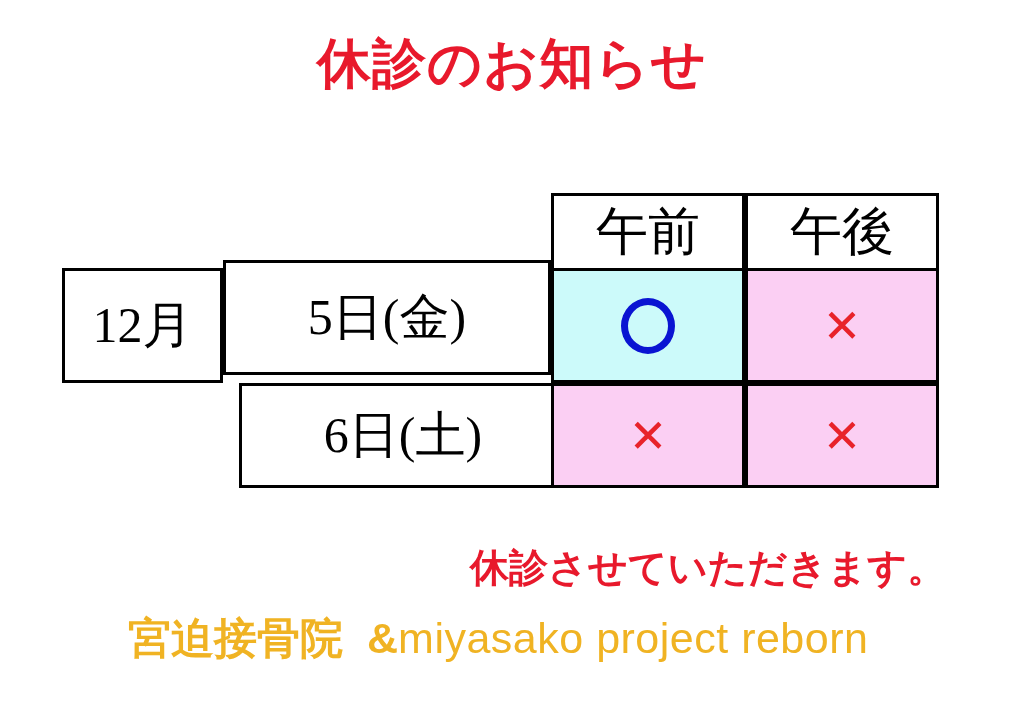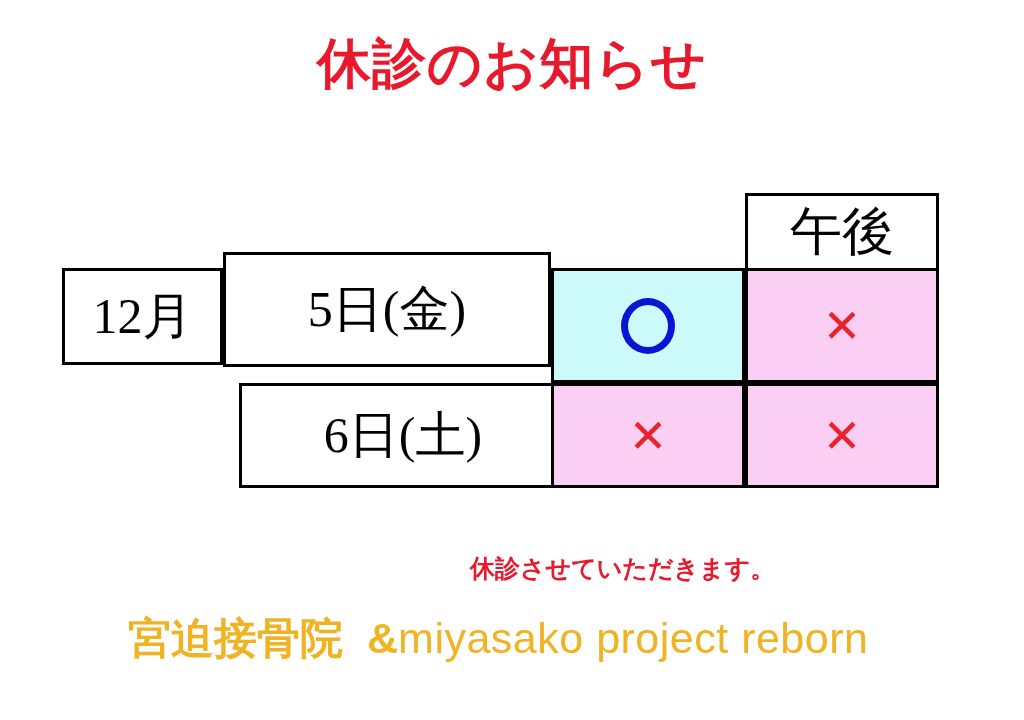--- a/index.html
+++ b/index.html
@@ -95,21 +95,21 @@
     font-weight: bold;
     color: #E8232A;
     line-height: 1;
   }
 
   
   .closing {
     position: absolute;
     left: 470px;
     top: 545px;
-    font-size: 25px;
+    font-size: 39px;
     line-height: 46px;
     font-weight: bold;
     color: #E8192C;
     white-space: nowrap;
   }
 
   .brand {
     position: absolute;
     left: 104px;
     top: 610px;
@@ -124,26 +124,27 @@
 </head>
 <body>
 
 <div id="page">
 
   <div class="title">休診のお知らせ</div>
 
 
   <div class="grid">
 
+    <div class="cell hdr" style="left:551px; top:193px; width:194px; height:78px;">午前</div>
 
     <div class="cell hdr" style="left:745px; top:193px; width:194px; height:78px;">午後</div>
 
-    <div class="cell month" style="left:62px; top:268px; width:161px; height:97px;">12月</div>
+    <div class="cell month" style="left:62px; top:268px; width:161px; height:115px;">12月</div>
 
-    <div class="cell date" style="left:223px; top:252px; width:328px; height:115px;">5日(金)</div>
+    <div class="cell date" style="left:223px; top:260px; width:328px; height:115px;">5日(金)</div>
 
     <div class="cell mark bg-cyan" style="left:551px; top:268px; width:194px; height:115px;">
       <span class="sym-circle"></span>
     </div>
 
     <div class="cell mark bg-pink" style="left:745px; top:268px; width:194px; height:115px;">
       <span class="sym-cross">✕</span>
     </div>
 
     <div class="cell date" style="left:223px; top:383px; width:328px; height:105px;margin-left:16px;">6日(土)</div>

